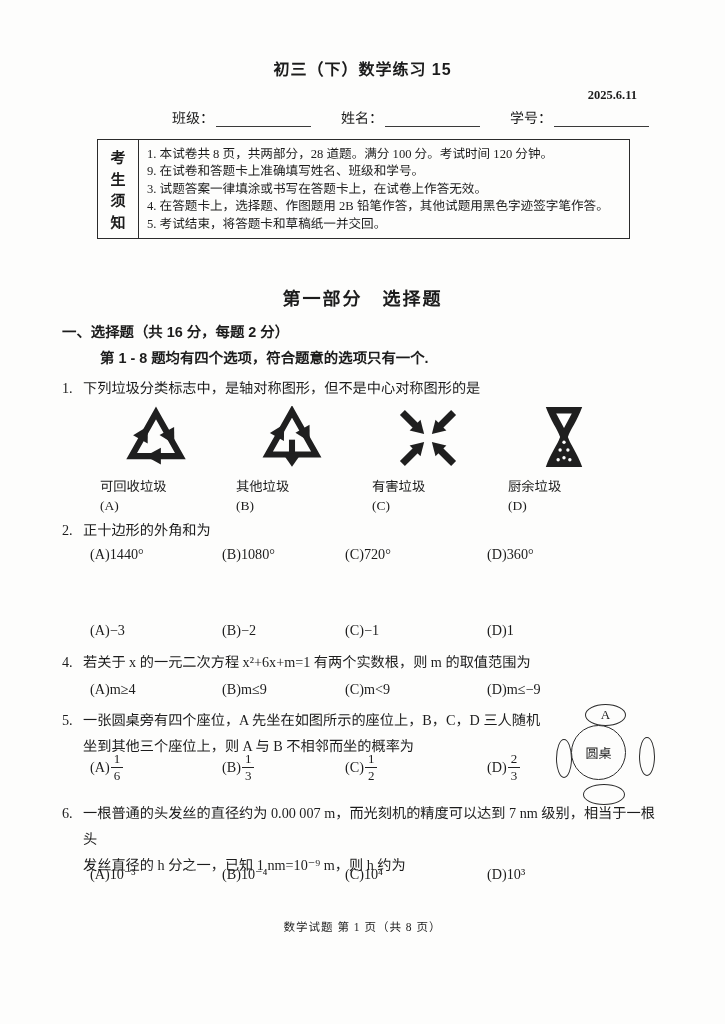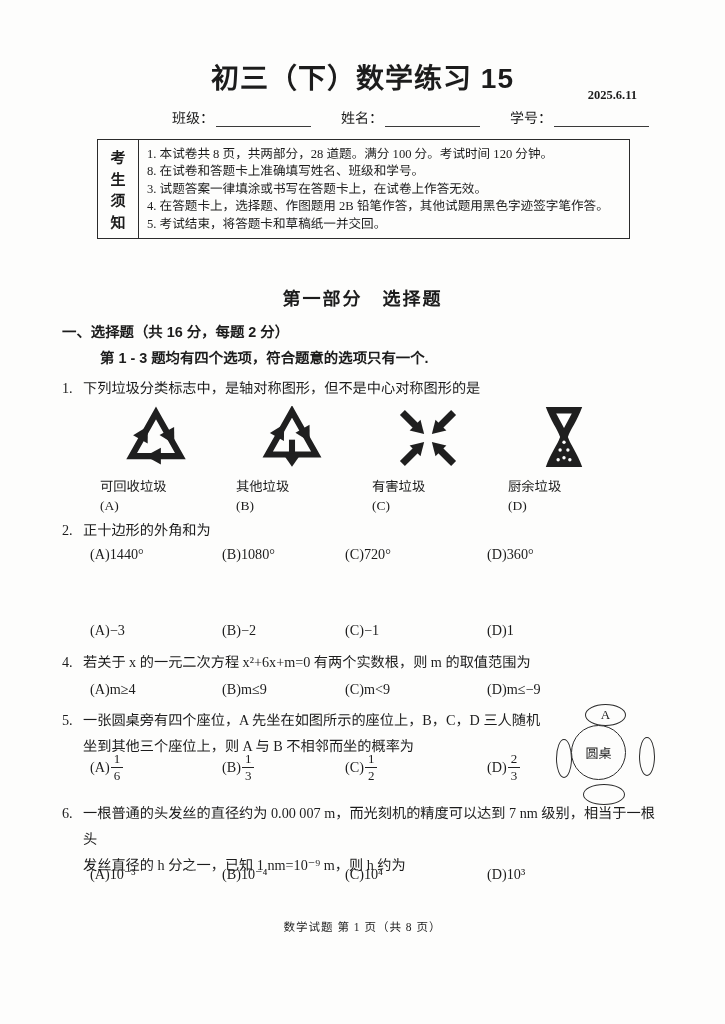--- a/index.html
+++ b/index.html
@@ -6,21 +6,21 @@
   html,body { background:#ffffff; }
   body {
     width:725px; height:1024px; position:relative;
     font-family:"Liberation Serif","DejaVu Serif",serif;
     color:#1c1c1c;
   }
   .page { position:absolute; inset:0; background:#fdfdfc; overflow:hidden; }
 
   .title { position:absolute; top:56px; left:0; right:0; text-align:center;
     font-family:"Liberation Sans","DejaVu Sans",sans-serif; font-weight:bold;
-    font-size:28px; letter-spacing:1px; }
+    font-size:16px; letter-spacing:1px; }
   .date { position:absolute; top:88px; right:88px; font-weight:bold; font-size:12.5px; }
 
   .fields { position:absolute; top:107px; left:140px; display:flex; gap:30px; font-size:14px;margin-left:32px; }
   .fgroup { display:flex; align-items:flex-end; }
   .fline { display:inline-block; width:95px; height:15px; border-bottom:1px solid #3a3a3a; margin-left:2px; }
 
   .notice { position:absolute; left:97px; top:139px; width:533px; height:100px;
     border:1.6px solid #2b2b2b; display:flex; background:#fdfdfc; }
   .notice-side { width:41px; border-right:1.6px solid #2b2b2b; display:flex;
     flex-direction:column; align-items:center; justify-content:space-evenly;
@@ -106,30 +106,30 @@
 
   <div class="notice">
     <div class="notice-side">
       <span>考</span>
       <span>生</span>
       <span>须</span>
       <span>知</span>
     </div>
     <div class="notice-items">
       <div>1. 本试卷共 8 页，共两部分，28 道题。满分 100 分。考试时间 120 分钟。</div>
-      <div>8. 在试卷和答题卡上准确填写姓名、班级和学号。</div>
+      <div>9. 在试卷和答题卡上准确填写姓名、班级和学号。</div>
       <div>3. 试题答案一律填涂或书写在答题卡上，在试卷上作答无效。</div>
       <div>4. 在答题卡上，选择题、作图题用 2B 铅笔作答，其他试题用黑色字迹签字笔作答。</div>
       <div>5. 考试结束，将答题卡和草稿纸一并交回。</div>
     </div>
   </div>
 
   <div class="part-heading">第一部分　选择题</div>
   <div class="sec-title">一、选择题（共 16 分，每题 2 分）</div>
-  <div class="sec-note">第 1 - 3 题均有四个选项，符合题意的选项只有一个.</div>
+  <div class="sec-note">第 1 - 8 题均有四个选项，符合题意的选项只有一个.</div>
 
   <div class="q q1">
     <div class="l1"><span class="qnum">1.</span><span>下列垃圾分类标志中，是轴对称图形，但不是中心对称图形的是</span></div>
   </div>
 
   <div class="icons-row">
     <div class="icon-col">
       <div class="icon-box">
         <svg width="74" height="64" viewBox="0 0 100 92">
           <path d="M50 10 L85 72 L15 72 Z" fill="none" stroke="#1f1f1f" stroke-width="9"></path>
@@ -217,21 +217,21 @@
   </div>
 
   <div class="opts o3">
     <span>(A)−3</span>
     <span>(B)−2</span>
     <span>(C)−1</span>
     <span>(D)1</span>
   </div>
 
   <div class="q q4">
-    <div class="l1"><span class="qnum">4.</span><span>若关于 x 的一元二次方程 x²+6x+m=0 有两个实数根，则 m 的取值范围为</span></div>
+    <div class="l1"><span class="qnum">4.</span><span>若关于 x 的一元二次方程 x²+6x+m=1 有两个实数根，则 m 的取值范围为</span></div>
   </div>
   <div class="opts o4">
     <span>(A)m≥4</span>
     <span>(B)m≤9</span>
     <span>(C)m&lt;9</span>
     <span>(D)m≤−9</span>
   </div>
 
   <div class="q q5">
     <div class="l1"><span class="qnum">5.</span><span>一张圆桌旁有四个座位，A 先坐在如图所示的座位上，B，C，D 三人随机</span></div>

